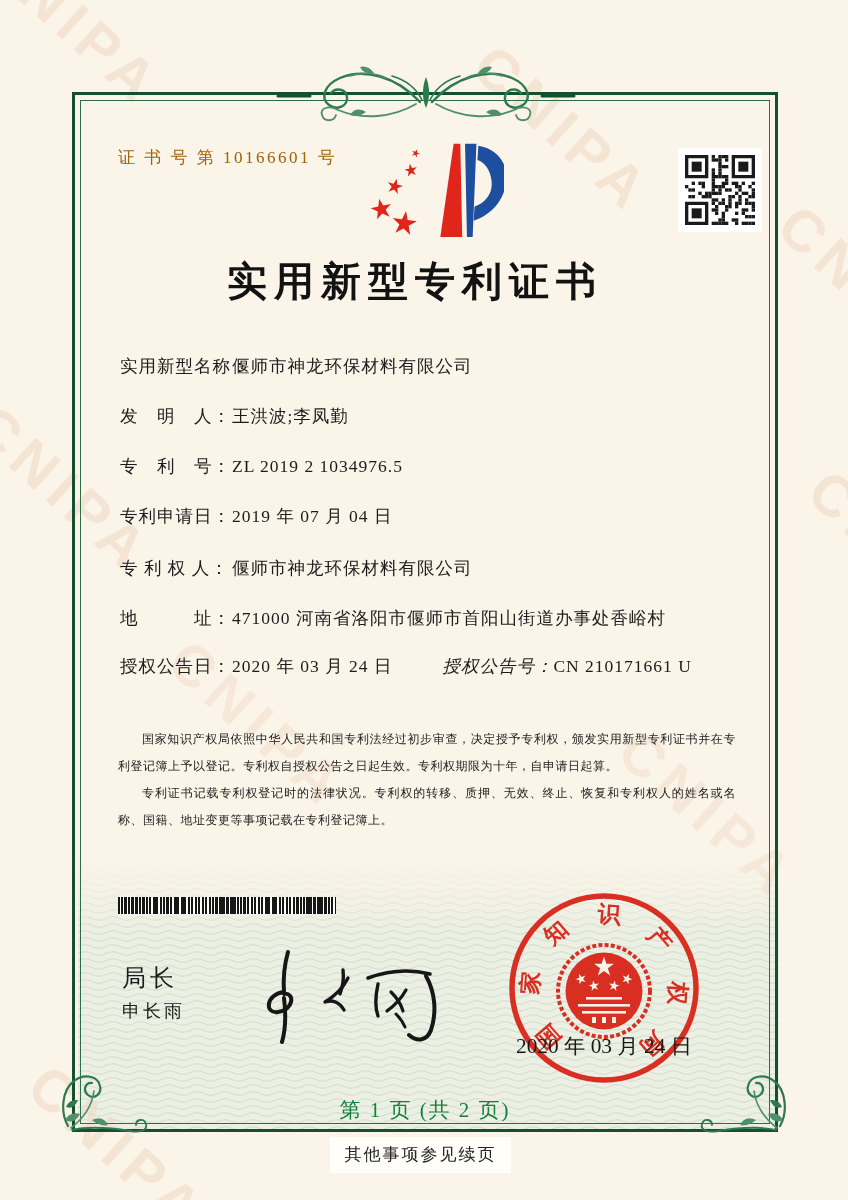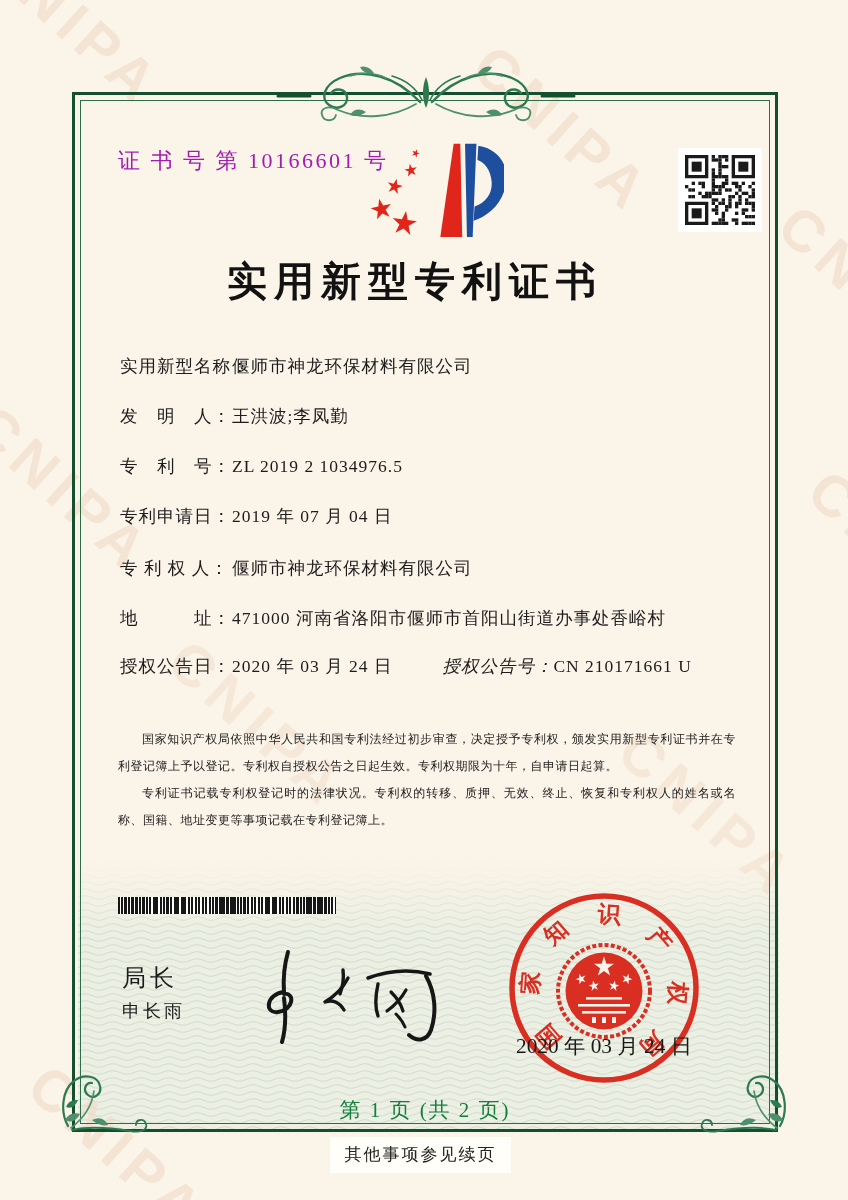--- a/index.html
+++ b/index.html
@@ -14,21 +14,21 @@
   .wave-fade{position:absolute;left:78px;top:852px;width:701px;height:80px;z-index:1;
       background:linear-gradient(#fbf4e8 10%,rgba(251,244,232,0));}
   
   .frame-outer{position:absolute;left:72px;top:92px;width:706px;height:1040px;z-index:3;
       border:3.5px solid #14502f;box-sizing:border-box;}
   .frame-inner{position:absolute;left:80px;top:100px;width:690px;height:1024px;z-index:3;
       border:1.5px solid #2f6c48;box-sizing:border-box;}
   .flourish{position:absolute;z-index:4;}
   
   .abs{position:absolute;z-index:5;}
-  .cert-no{left:118px;top:146px;font-size:22px;letter-spacing:2.5px;color:#a21caf;}
+  .cert-no{left:118px;top:146px;font-size:17px;letter-spacing:2.5px;color:#a16207;}
   .logo{left:352px;top:138px;}
   .qr-box{left:678px;top:148px;width:84px;height:84px;background:#fff;display:flex;
       align-items:center;justify-content:center;}
   .title{left:72px;top:254px;width:686px;text-align:center;font-size:40px;font-weight:700;
       letter-spacing:7px;color:#121212;}
   .row{left:120px;font-size:17.5px;letter-spacing:1px;white-space:nowrap;}
   .row .lbl{display:inline-block;width:112px;}
   .grant2{margin-left:50px;font-style:italic;}
   .body-text{left:118px;top:698px;width:618px;font-size:12px;line-height:27px;
       text-align:justify;color:#222;margin-top:28px;}

